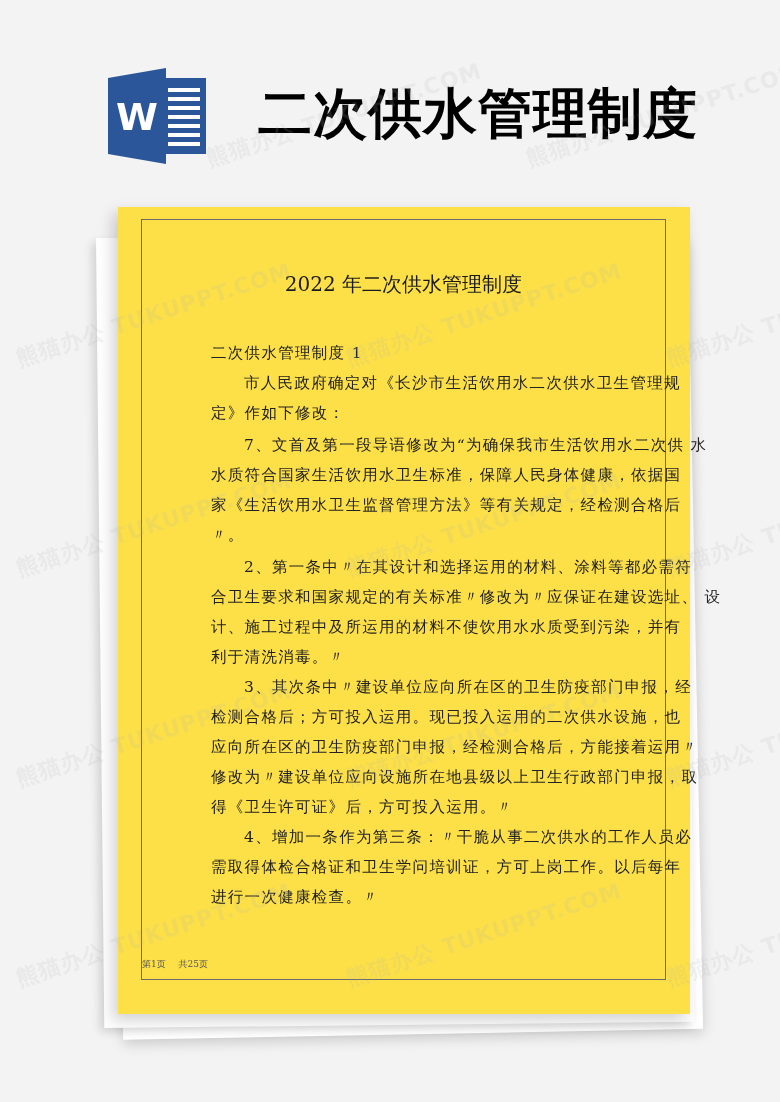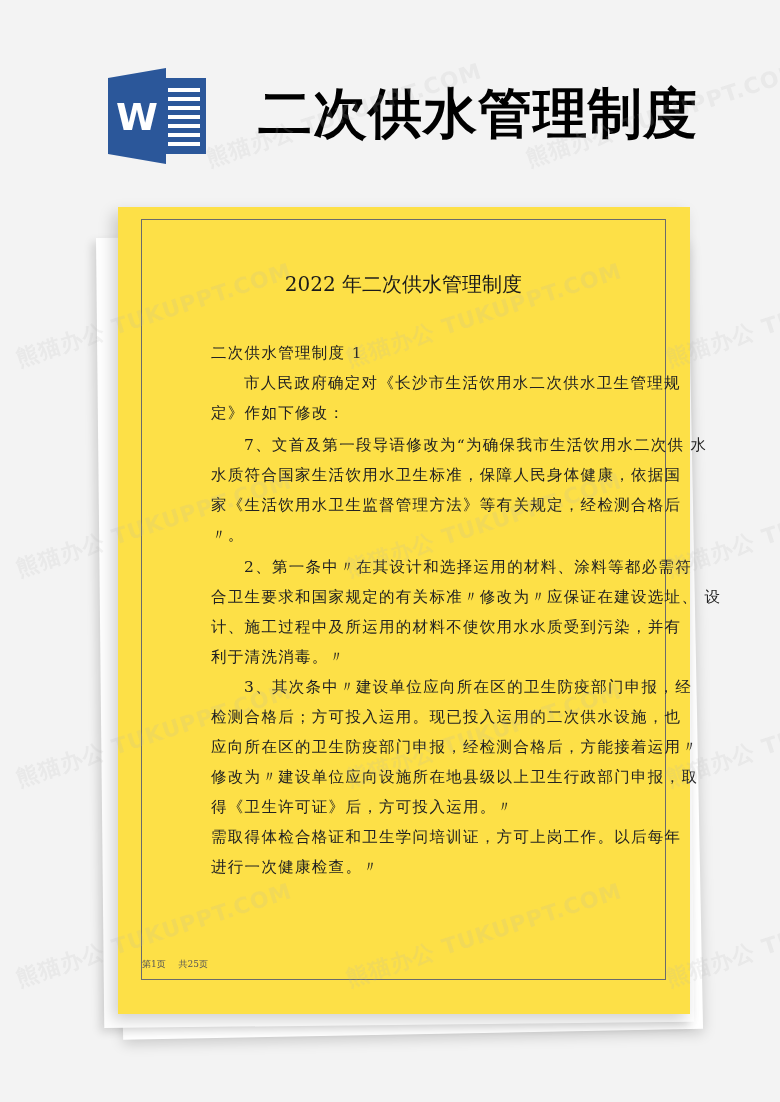--- a/index.html
+++ b/index.html
@@ -97,20 +97,21 @@
       <div class="line">〃。</div>
       <div class="line indent gap">2、第一条中〃在其设计和选择运用的材料、涂料等都必需符</div>
       <div class="line">合卫生要求和国家规定的有关标准〃修改为〃应保证在建设选址、 设</div>
       <div class="line">计、施工过程中及所运用的材料不使饮用水水质受到污染，并有</div>
       <div class="line">利于清洗消毒。〃</div>
       <div class="line indent">3、其次条中〃建设单位应向所在区的卫生防疫部门申报，经</div>
       <div class="line">检测合格后；方可投入运用。现已投入运用的二次供水设施，也</div>
       <div class="line">应向所在区的卫生防疫部门申报，经检测合格后，方能接着运用〃</div>
       <div class="line">修改为〃建设单位应向设施所在地县级以上卫生行政部门申报，取</div>
       <div class="line">得《卫生许可证》后，方可投入运用。〃</div>
+      <div class="line indent">4、增加一条作为第三条：〃干脆从事二次供水的工作人员必</div>
       <div class="line">需取得体检合格证和卫生学问培训证，方可上岗工作。以后每年</div>
       <div class="line">进行一次健康检查。〃</div>
     </div>
 
     <div class="footer">
       <span>第1页</span>
       <span>共25页</span>
     </div>
   </div>
 </div>

